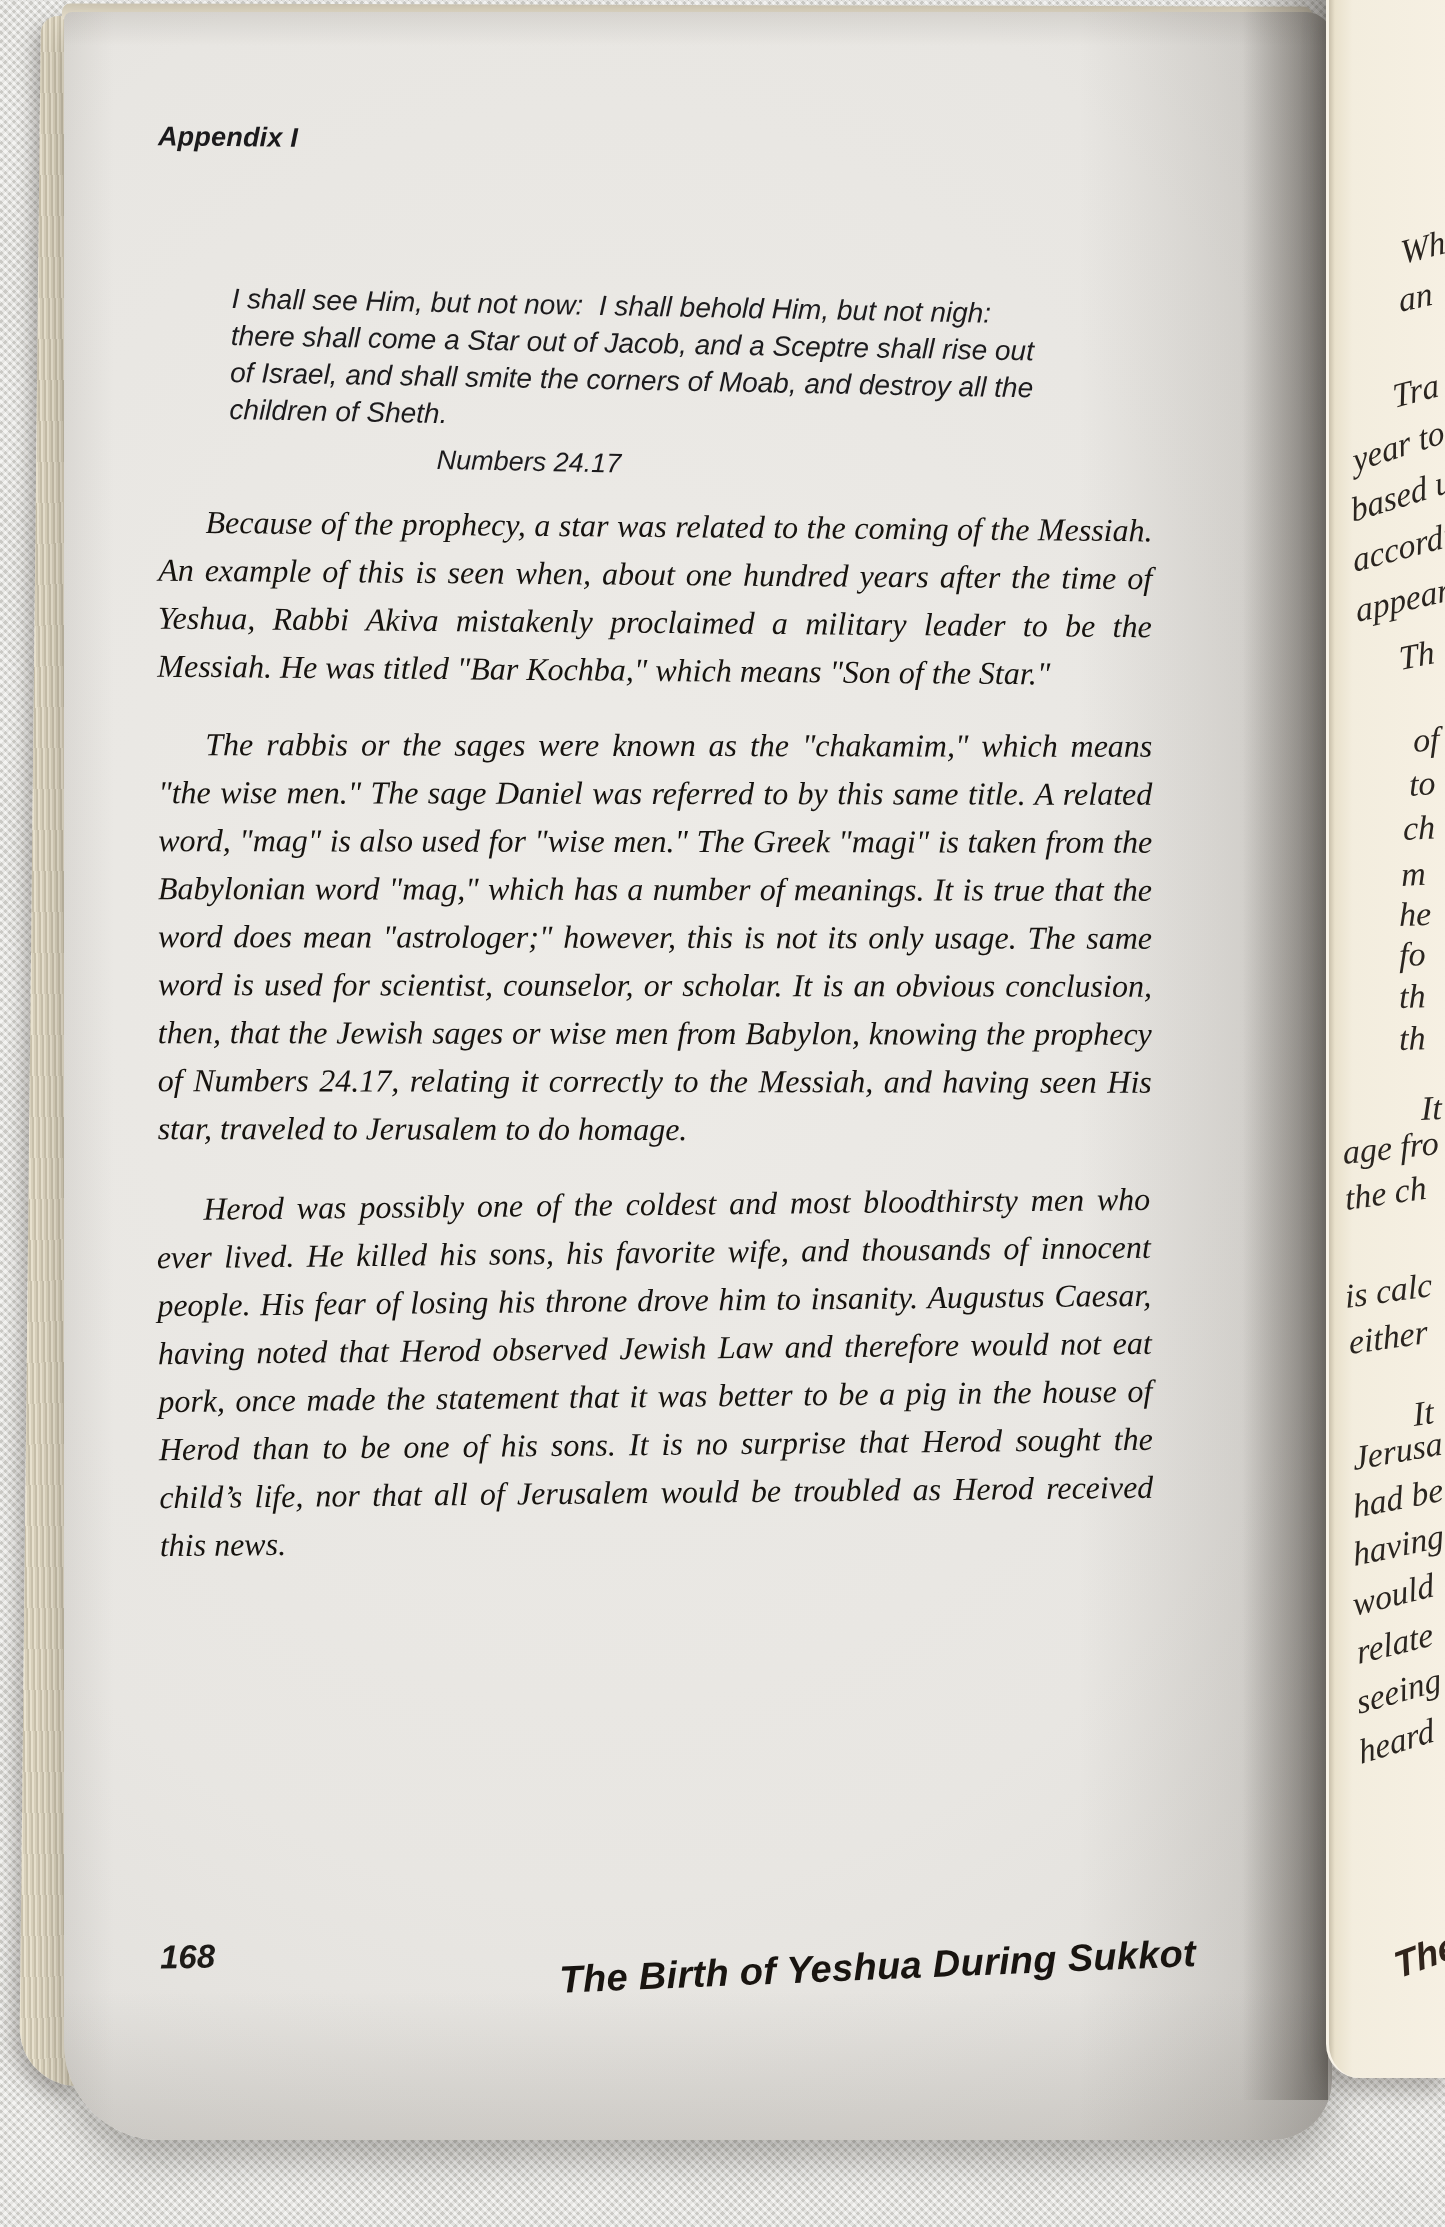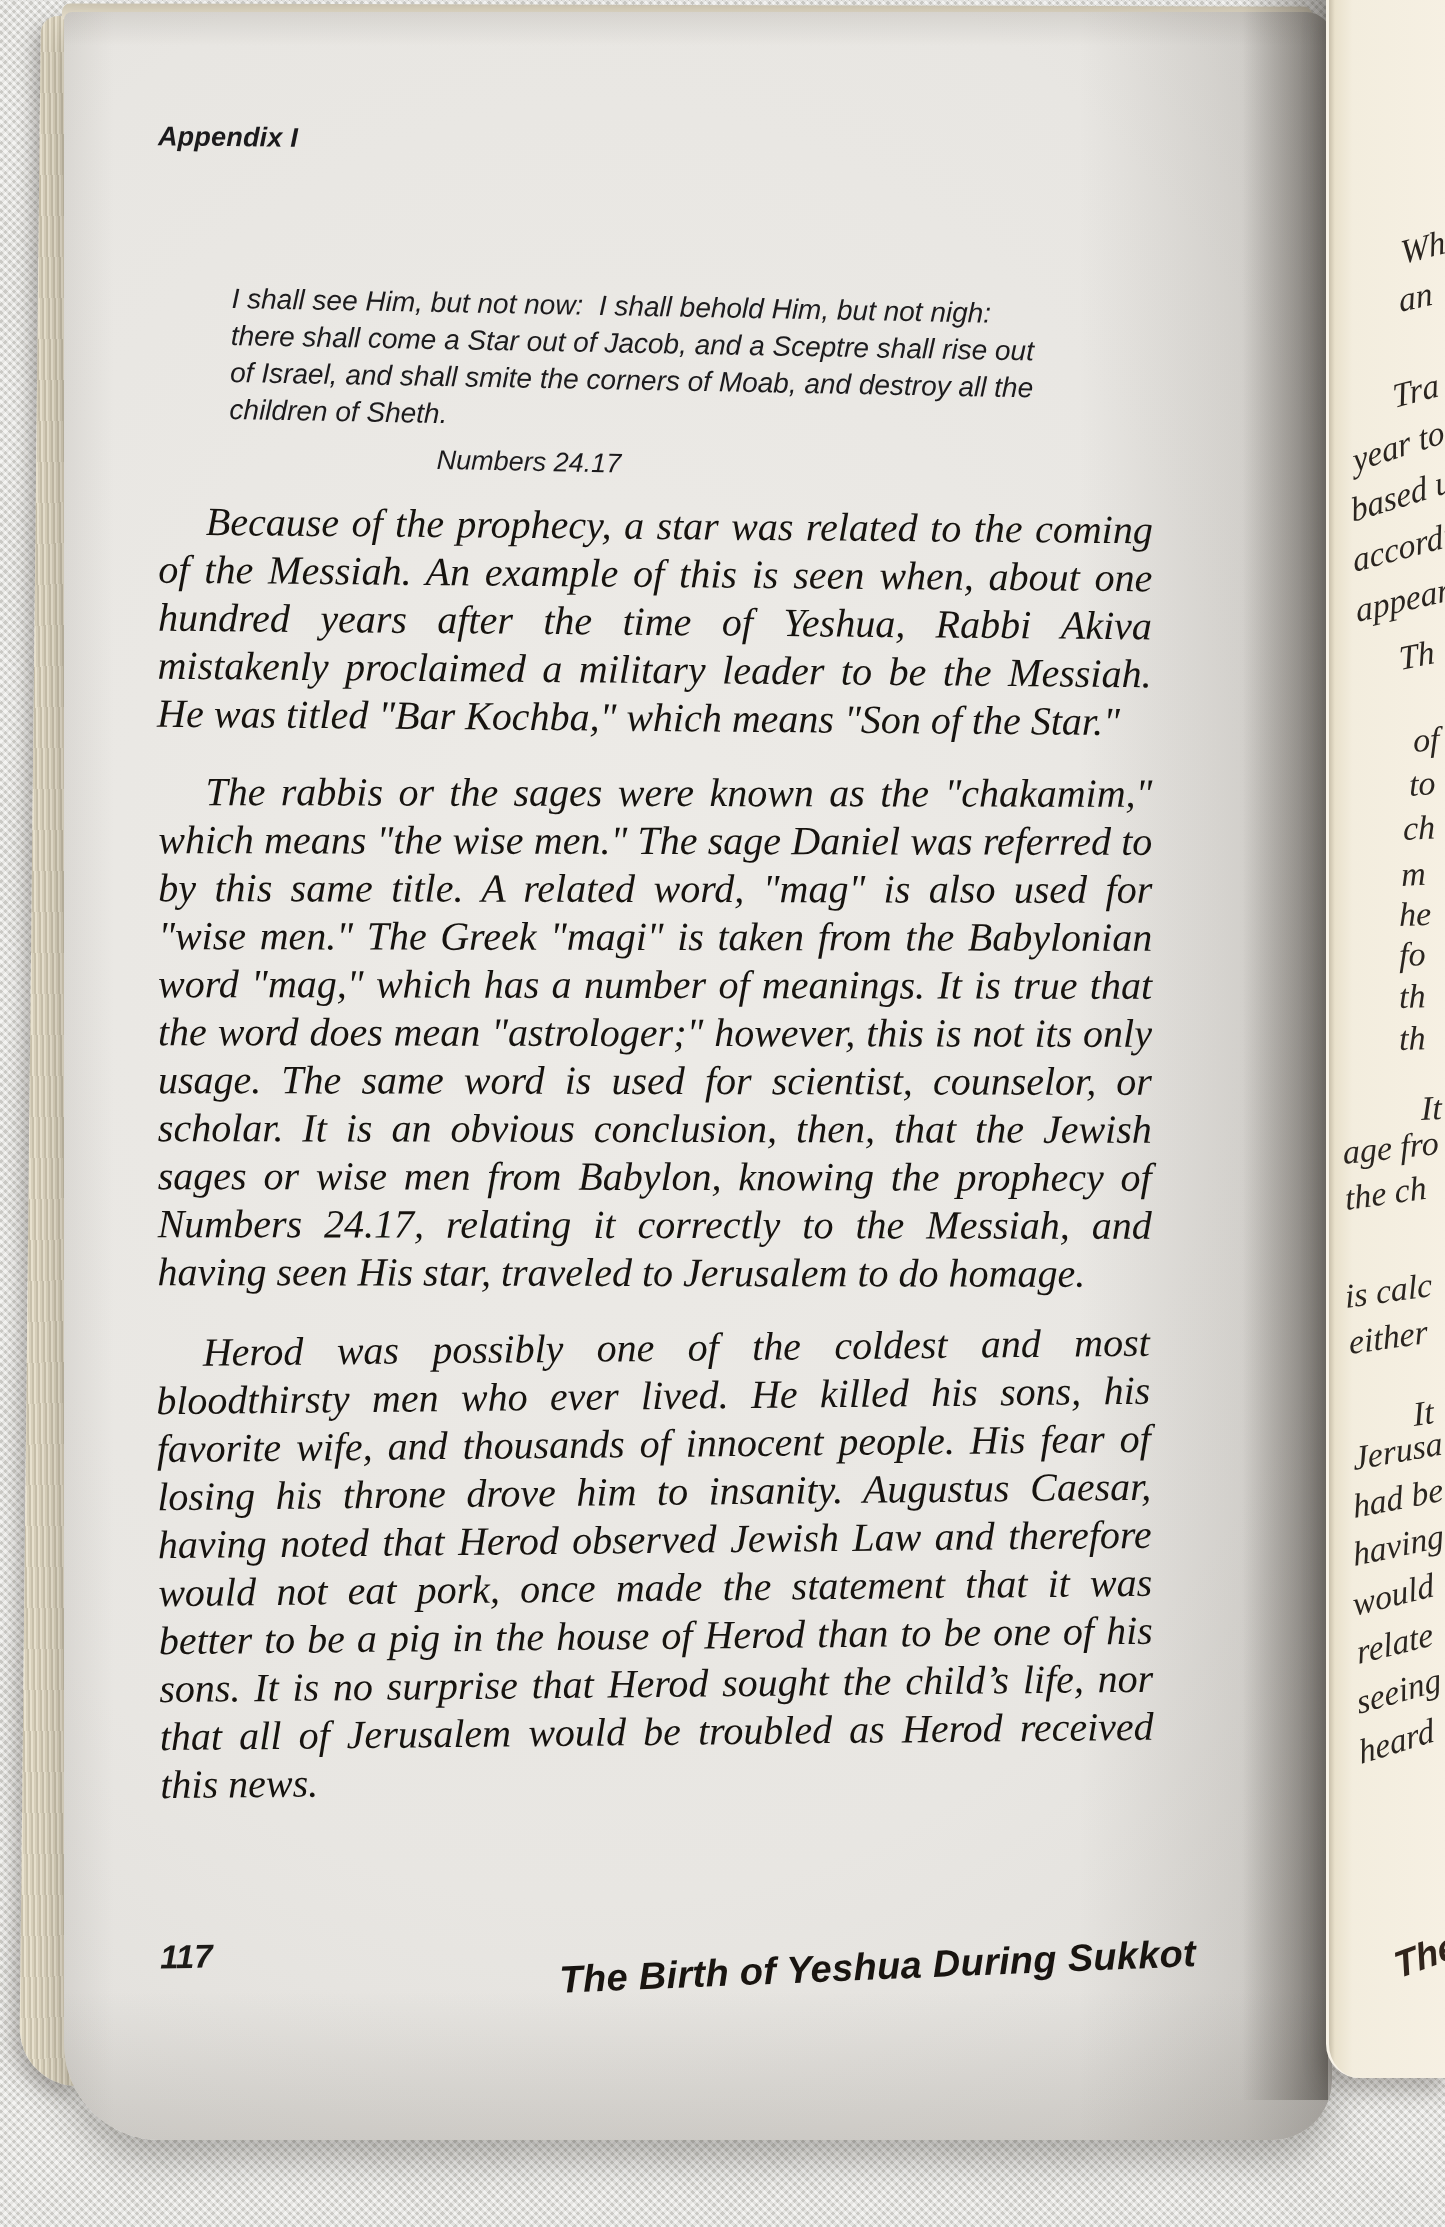--- a/index.html
+++ b/index.html
@@ -65,21 +65,21 @@
     position:absolute;left:168px;top:268px;width:960px;
     font-family:"Liberation Sans", sans-serif;
     font-size:28px;line-height:37px;color:#1c1b1d;
     transform:rotate(1.1deg);transform-origin:left top;
   }
   .quote .attribution{
     margin-top:10px;margin-left:208px;font-size:27px;
   }
   .body-col{
     position:absolute;left:94px;top:490px;width:994px;
-    font-size:40px;line-height:48px;color:#16130f;
+    font-size:32px;line-height:48px;color:#16130f;
     text-align:justify;
   }
   .body-col p{
     margin:0 0 27px 0;text-indent:47px;
   }
   .body-col p.p1{transform:rotate(0.5deg);}
   .body-col p.p2{transform:rotate(0.1deg);}
   .body-col p.p3{transform:rotate(-0.6deg);margin-bottom:0;}
   .folio{
     position:absolute;left:96px;top:1926px;
@@ -125,21 +125,21 @@
       <div>children of Sheth.</div>
       <div class="attribution">Numbers 24.17</div>
     </div>
 
     <div class="body-col">
       <p class="p1">Because of the prophecy, a star was related to the coming of the Messiah. An example of this is seen when, about one hundred years after the time of Yeshua, Rabbi Akiva mistakenly proclaimed a military leader to be the Messiah. He was titled "Bar Kochba," which means "Son of the Star."</p>
       <p class="p2">The rabbis or the sages were known as the "chakamim," which means "the wise men." The sage Daniel was referred to by this same title. A related word, "mag" is also used for "wise men." The Greek "magi" is taken from the Babylonian word "mag," which has a number of meanings. It is true that the word does mean "astrologer;" however, this is not its only usage. The same word is used for scientist, counselor, or scholar. It is an obvious conclusion, then, that the Jewish sages or wise men from Babylon, knowing the prophecy of Numbers 24.17, relating it correctly to the Messiah, and having seen His star, traveled to Jerusalem to do homage.</p>
       <p class="p3">Herod was possibly one of the coldest and most bloodthirsty men who ever lived. He killed his sons, his favorite wife, and thousands of innocent people. His fear of losing his throne drove him to insanity. Augustus Caesar, having noted that Herod observed Jewish Law and therefore would not eat pork, once made the statement that it was better to be a pig in the house of Herod than to be one of his sons. It is no surprise that Herod sought the child’s life, nor that all of Jerusalem would be troubled as Herod received this news.</p>
     </div>
 
-    <div class="folio">117</div>
+    <div class="folio">168</div>
     <div class="running-title">The Birth of Yeshua During Sukkot</div>
   </div>
 
   <div class="gutter"></div>
 
   <div class="right-page">
     <div class="frag-footer">The</div>
   <div class="frag" style="left: 72px; top: 234px; transform: rotate(-14deg) skewX(-6deg);">Wh</div>
       <div class="frag" style="left: 70px; top: 282px; transform: rotate(-13deg) skewX(-6deg);">an</div>
       <div class="frag" style="left: 64px; top: 378px; transform: rotate(-15deg) skewX(-7deg);">Tra</div>

